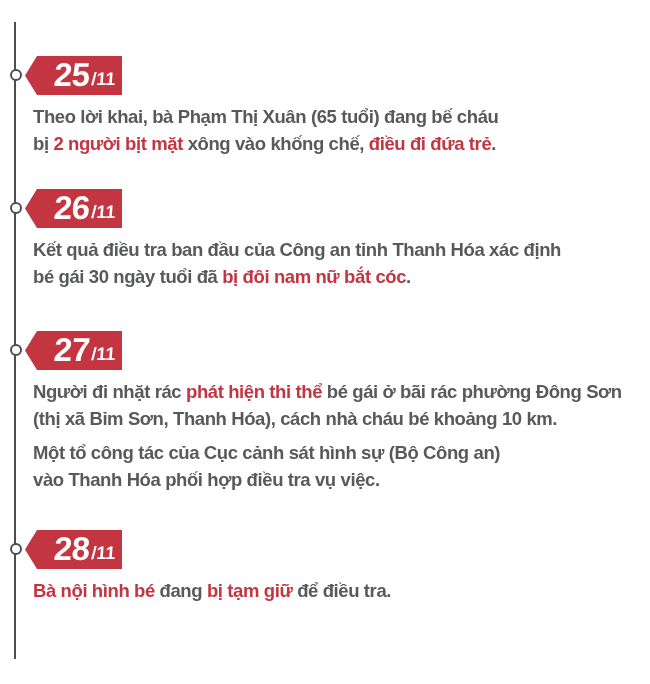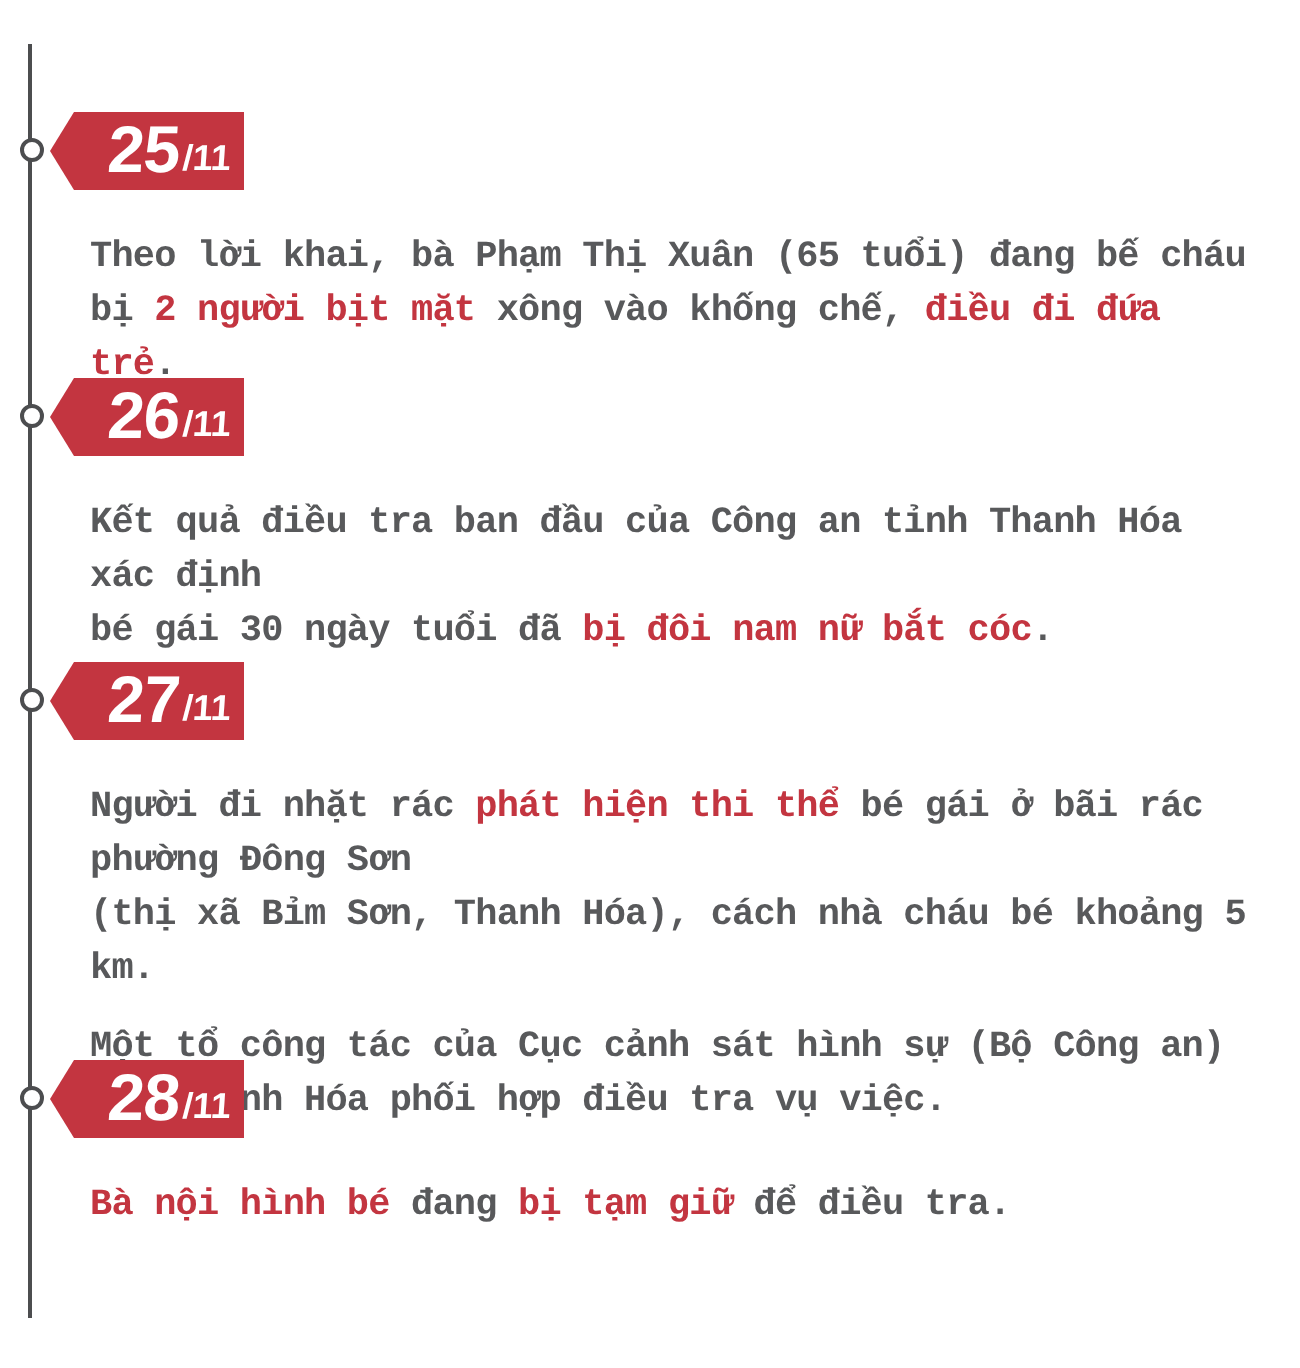--- a/index.html
+++ b/index.html
@@ -62,21 +62,21 @@
   .text{
     position:absolute;
     left:33px;
     top:47px;
     width:606px;
     font-size:18.5px;
     line-height:27px;
     letter-spacing:-0.4px;
     color:var(--gray,#58595b);
   }
-  .para{margin:12px;white-space:pre-line;font-family:Liberation Mono, monospace;}
+  .para{margin:0;white-space:pre-line;}
   .para + .para{margin-top:7px;}
   .seg-red{color:var(--red,#c33540);}
   .seg-gray{color:var(--gray,#58595b);}
 </style>
 </head>
 <body>
 
 <div class="canvas">
   <div class="tl-line"></div>
   <div>
@@ -109,21 +109,21 @@
       <div class="item" style="top: 331px;">
         <span class="node"></span>
         <div class="badge">
           <span class="badge-inner">
             <span class="day">27</span>
             <span class="mon">/11</span>
           </span>
         </div>
         <div class="text">
           <p class="para"><span class="seg-gray">Người đi nhặt rác </span><span class="seg-red">phát hiện thi thể</span><span class="seg-gray"> bé gái ở bãi rác phường Đông Sơn
-(thị xã Bỉm Sơn, Thanh Hóa), cách nhà cháu bé khoảng 5 km.</span></p>
+(thị xã Bỉm Sơn, Thanh Hóa), cách nhà cháu bé khoảng 10 km.</span></p>
           <p class="para"><span class="seg-gray">Một tổ công tác của Cục cảnh sát hình sự (Bộ Công an)
 vào Thanh Hóa phối hợp điều tra vụ việc.</span></p>
         </div>
       </div>
       <div class="item" style="top: 530px;">
         <span class="node"></span>
         <div class="badge">
           <span class="badge-inner">
             <span class="day">28</span>
             <span class="mon">/11</span>

